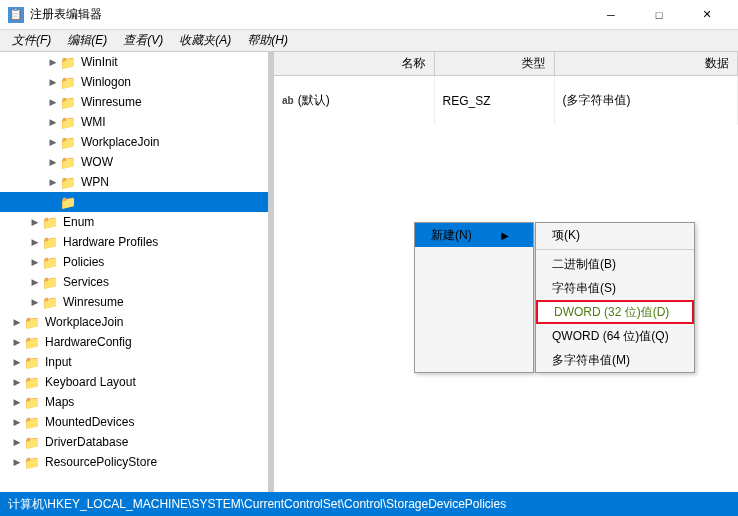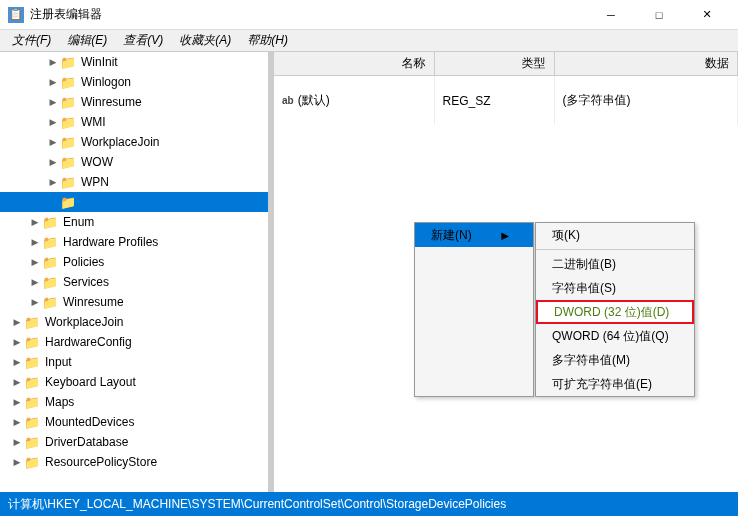--- a/index.html
+++ b/index.html
@@ -398,21 +398,20 @@
       </div>
 
       <div class="submenu">
         <div class="sub-item">项(K)</div>
         <hr style="border:none;border-top:1px solid #ccc;margin:2px 0;">
         <div class="sub-item">二进制值(B)</div>
         <div class="sub-item">字符串值(S)</div>
         <div class="sub-item highlighted-dword">DWORD (32 位)值(D)</div>
         <div class="sub-item">QWORD (64 位)值(Q)</div>
         <div class="sub-item">多字符串值(M)</div>
-        <div class="sub-item">可扩充字符串值(E)</div>
       </div>
     </div>
   </div>
 </div>
 
 <div class="status-bar">
   <span>计算机\HKEY_LOCAL_MACHINE\SYSTEM\CurrentControlSet\Control\StorageDevicePolicies</span>
 </div>
 
 </body></html>

